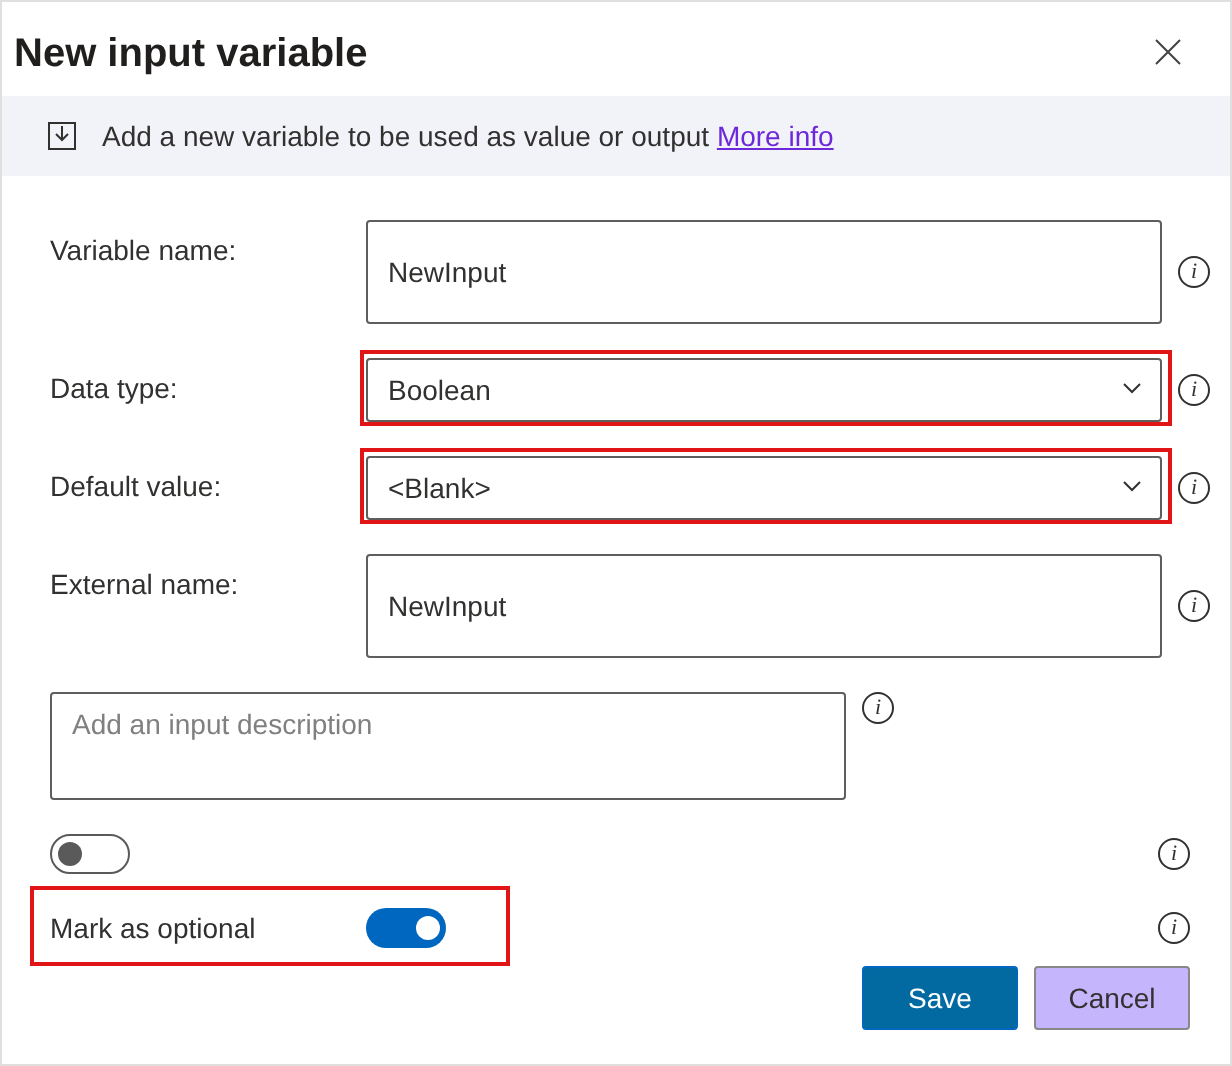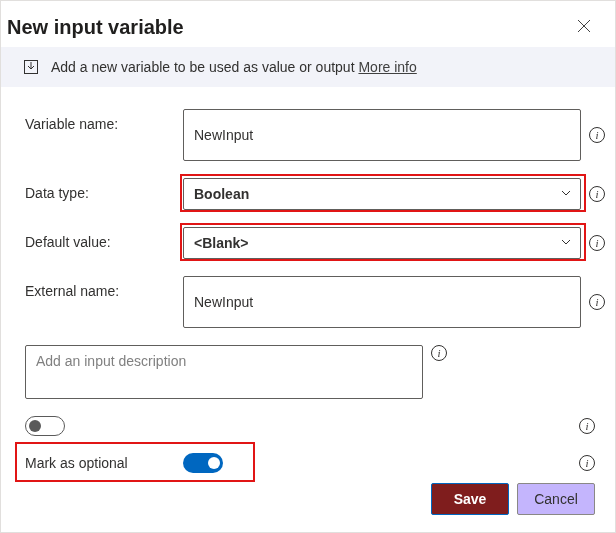--- a/index.html
+++ b/index.html
@@ -39,21 +39,21 @@
     align-items: center;
     gap: 12px;
     color: #323130;
   }
   .info-bar .icon-box {
     width: 16px;
     height: 16px;
     flex: 0 0 16px;
   }
   .info-bar a {
-    color: #404040;
+    color: #6d28d9;
     text-decoration: underline;
   }
   .form-area {
     padding: 22px 20px 0 24px;
   }
   .row {
     display: flex;
     align-items: flex-start;
     margin-bottom: 17px;
     position: relative;
@@ -81,21 +81,20 @@
     background: #fff;
     color: #323130;
   }
   .select-like {
     display: flex;
     align-items: center;
     justify-content: space-between;
     height: 32px;
     padding: 0 8px 0 10px;
     cursor: pointer;
-    font-weight: bold;
   }
   .select-like .chev {
     font-size: 12px;
     color: #323130;
   }
   textarea {
     height: 54px;
     resize: none;
     padding-top: 7px;
   }
@@ -168,24 +167,24 @@
     min-width: 78px;
     height: 32px;
     border-radius: 2px;
     font-size: 14px;
     cursor: pointer;
     display: flex;
     align-items: center;
     justify-content: center;
   }
   .btn-primary {
-    background: #7f1d1d;
+    background: #0369a1;
     color: #fff;
     border: 1px solid #0067c0;
-    font-weight: 700;
+    font-weight: 400;
   }
   .btn-default {
     background: #c4b5fd;
     color: #323130;
     border: 1px solid #8a8886;
   }
 </style>
 </head>
 <body>
 

